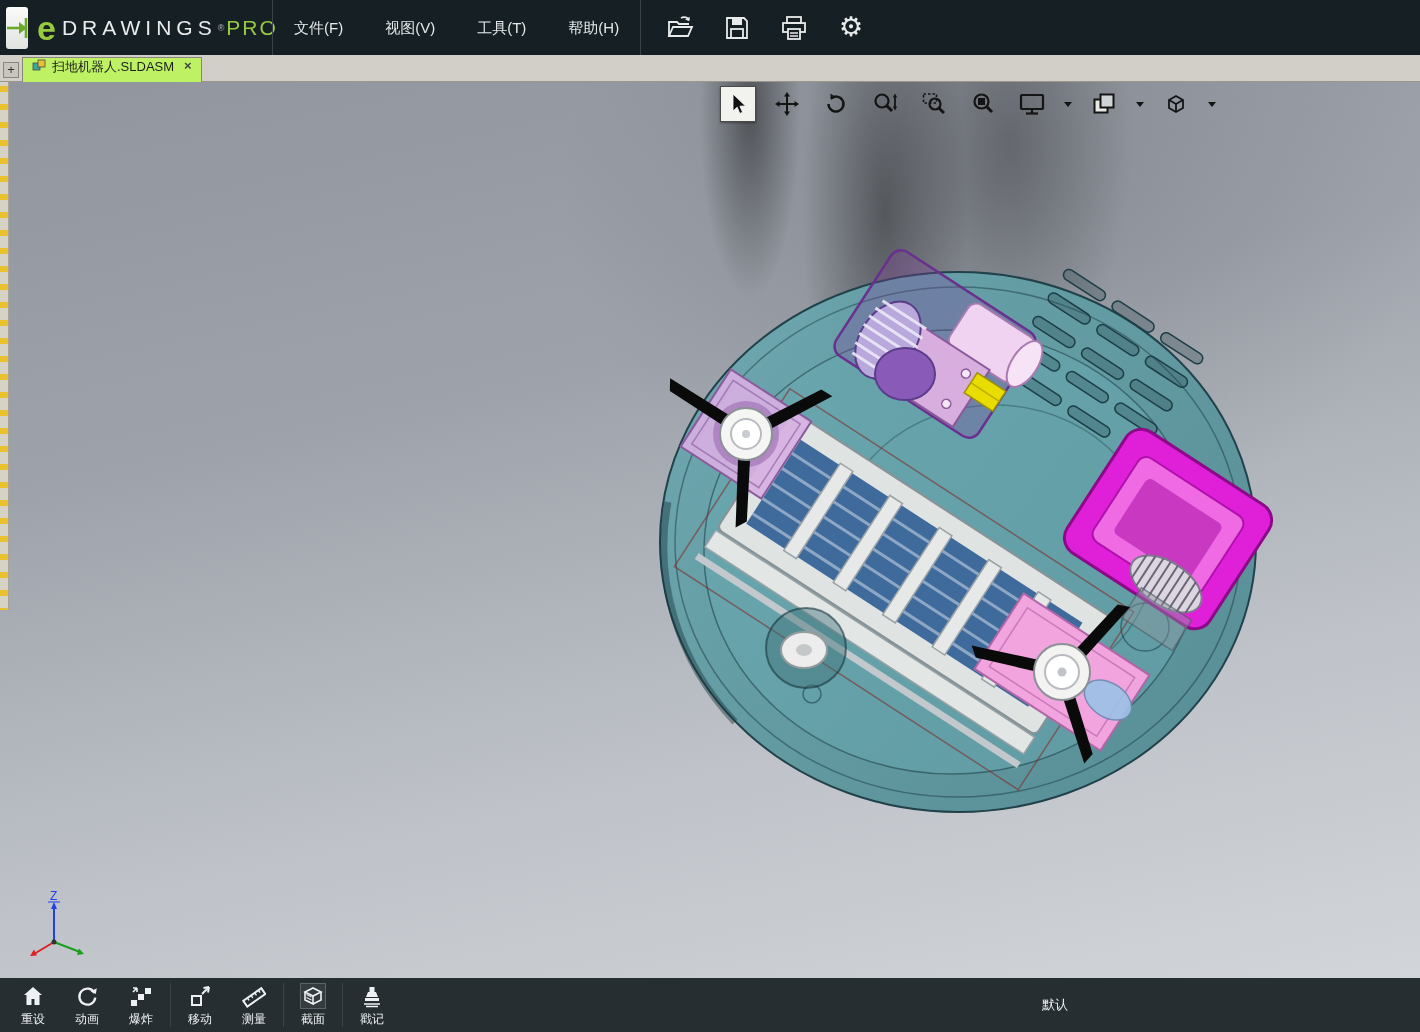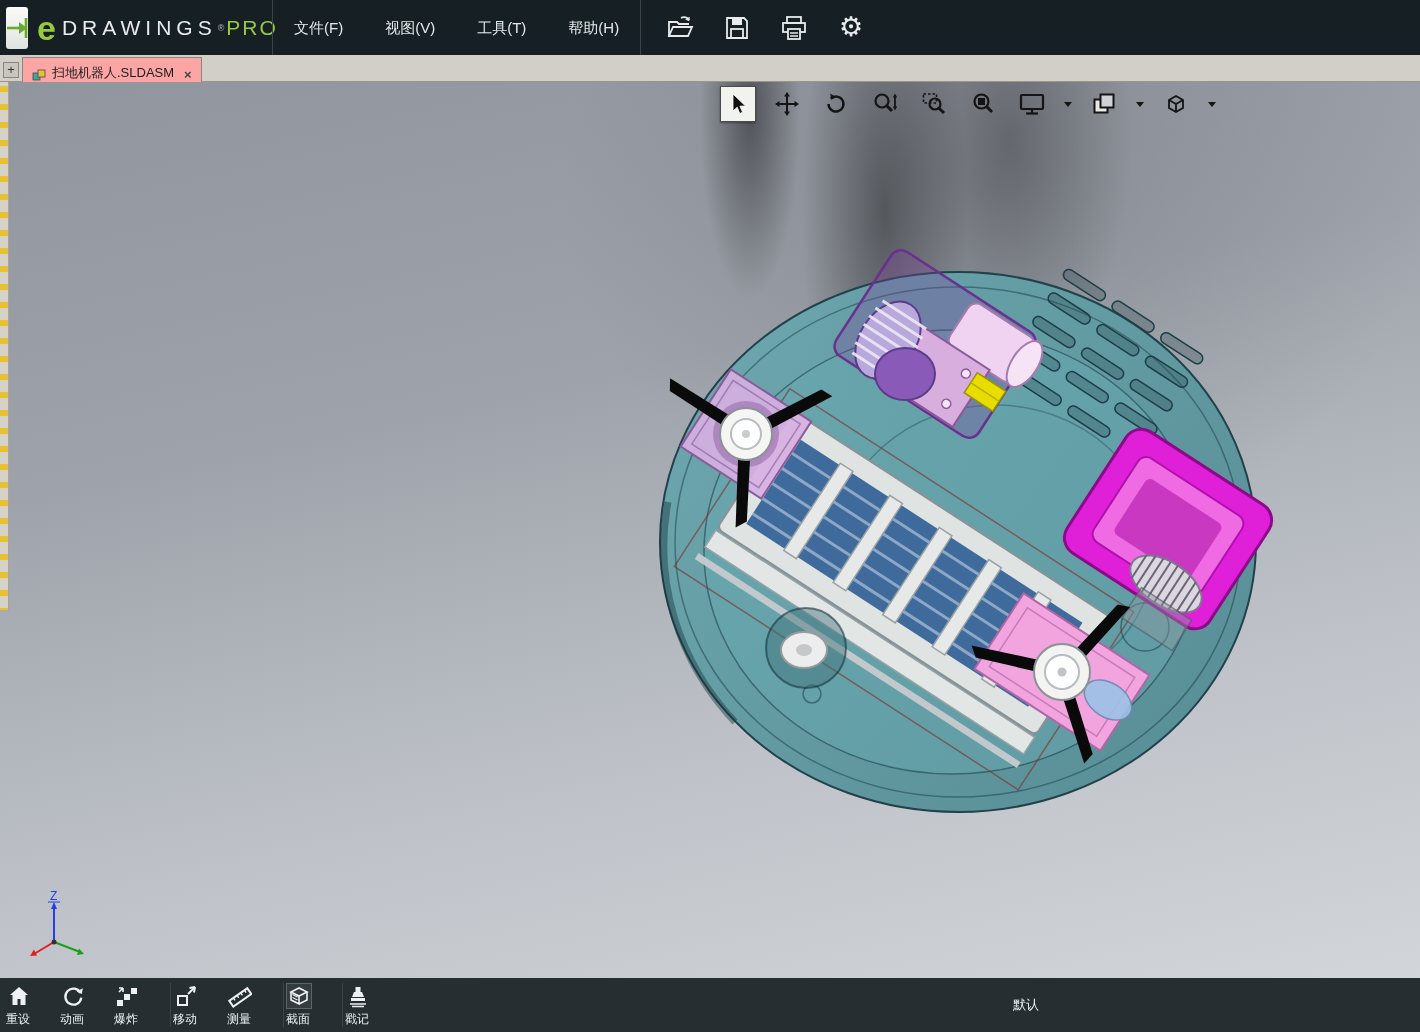--- a/index.html
+++ b/index.html
@@ -17,21 +17,21 @@
   .vsep { width:1px; height:55px; background:#39434a; }
   .menu { display:flex; height:55px; align-items:center; }
   .menu-item { color:#e4e8ea; font-size:15px; padding:0 21px; height:55px; line-height:55px; cursor:default; }
   .top-icons { display:flex; align-items:center; gap:27px; margin-left:24px; }
   .top-icon { width:30px; height:30px; display:flex; align-items:center; justify-content:center; color:#e8eaec; }
   .gear-glyph { font-size:27px; color:#e8eaec; line-height:1; }
 
   
   .tabbar { position:absolute; left:0; top:55px; width:1420px; height:27px; background:#d2cfc8; border-bottom:1px solid #9a968e; z-index:29; }
   .newtab-btn { position:absolute; left:3px; top:7px; width:16px; height:16px; background:#c9c6bf; border:1px solid #8a867e; color:#333; font-size:13px; line-height:13px; text-align:center; cursor:pointer; }
-  .tab { position:absolute; left:22px; top:2px; height:25px; background:#fca5a5; border:1px solid #8a867e; border-bottom:none; display:flex; align-items:flex-end; padding:0 9px; gap:6px; font-size:13px; color:#1d1d1d; }
+  .tab { position:absolute; left:22px; top:2px; height:25px; background:#bef264; border:1px solid #8a867e; border-bottom:none; display:flex; align-items:flex-start; padding:0 9px; gap:6px; font-size:13px; color:#1d1d1d; }
   .tab-close { font-size:13px; font-weight:bold; color:#444; margin-left:4px; cursor:pointer; }
 
   
   .viewport { position:absolute; left:0; top:82px; width:1420px; height:896px; z-index:1;
     background:
       radial-gradient(ellipse 70px 260px at 750px 30px,  rgba(28,30,32,0.55), rgba(28,30,32,0) 72%),
       radial-gradient(ellipse 115px 400px at 885px 130px, rgba(28,30,32,0.50), rgba(28,30,32,0) 72%),
       radial-gradient(ellipse 170px 320px at 1010px 60px, rgba(44,46,50,0.40), rgba(44,46,50,0) 72%),
       radial-gradient(ellipse 620px 520px at 70% 12%,    rgba(70,72,78,0.22), rgba(70,72,78,0) 70%),
       linear-gradient(168deg, #90959e 0%, #9ea3ab 35%, #bfc3c9 70%, #d2d5d9 100%);
@@ -44,25 +44,25 @@
   .vp-toolbar { position:absolute; left:720px; top:4px; display:flex; align-items:center; gap:13px; z-index:10; color:#141414; }
   .vp-tool { width:36px; height:36px; display:flex; align-items:center; justify-content:center; cursor:pointer; }
   .vp-tool.active { background:#f2f2ee; border:1px solid #4a4a4a; box-shadow:0 1px 2px rgba(0,0,0,0.35); }
   .vp-caret { width:10px; height:36px; display:flex; align-items:center; justify-content:center; cursor:pointer; }
 
   
   .triad { position:absolute; left:24px; top:806px; z-index:5; }
 
   
   .bottombar { position:absolute; left:0; top:978px; width:1420px; height:54px; background:#262e32; display:flex; align-items:stretch; padding-left:6px; z-index:30; }
-  .bb-item { width:54px; display:flex; flex-direction:column; padding-top:5px; gap:2px; color:#eef1f3; font-size:12px; cursor:pointer; }
+  .bb-item { width:54px; display:flex; flex-direction:column; align-items:center; padding-top:5px; gap:2px; color:#eef1f3; font-size:12px; cursor:pointer; }
   .bb-item .bb-ico { width:26px; height:26px; display:flex; align-items:center; justify-content:center; }
   .bb-item.pressed .bb-ico { border:1px solid #5a646a; background:rgba(255,255,255,0.07); }
   .bb-sep { width:1px; background:#171d20; border-right:1px solid #3a4449; margin:5px 2px; }
-  .bb-config { position:absolute; left:1013px; top:18px; color:#eef1f3; font-size:13px; cursor:pointer; }
+  .bb-config { position:absolute; left:1042px; top:18px; color:#eef1f3; font-size:13px; cursor:pointer; }
 </style>
 </head>
 <body>
 
 <div class="header">
   <div class="logo">
     <div class="logo-tile">
       <svg width="22" height="26" viewBox="0 0 22 26">
         <line x1="1" y1="13" x2="14" y2="13" stroke="#6aa82e" stroke-width="2.6"></line>
         <path d="M13 7 L21 13 L13 19 Z" fill="#6aa82e"></path>

